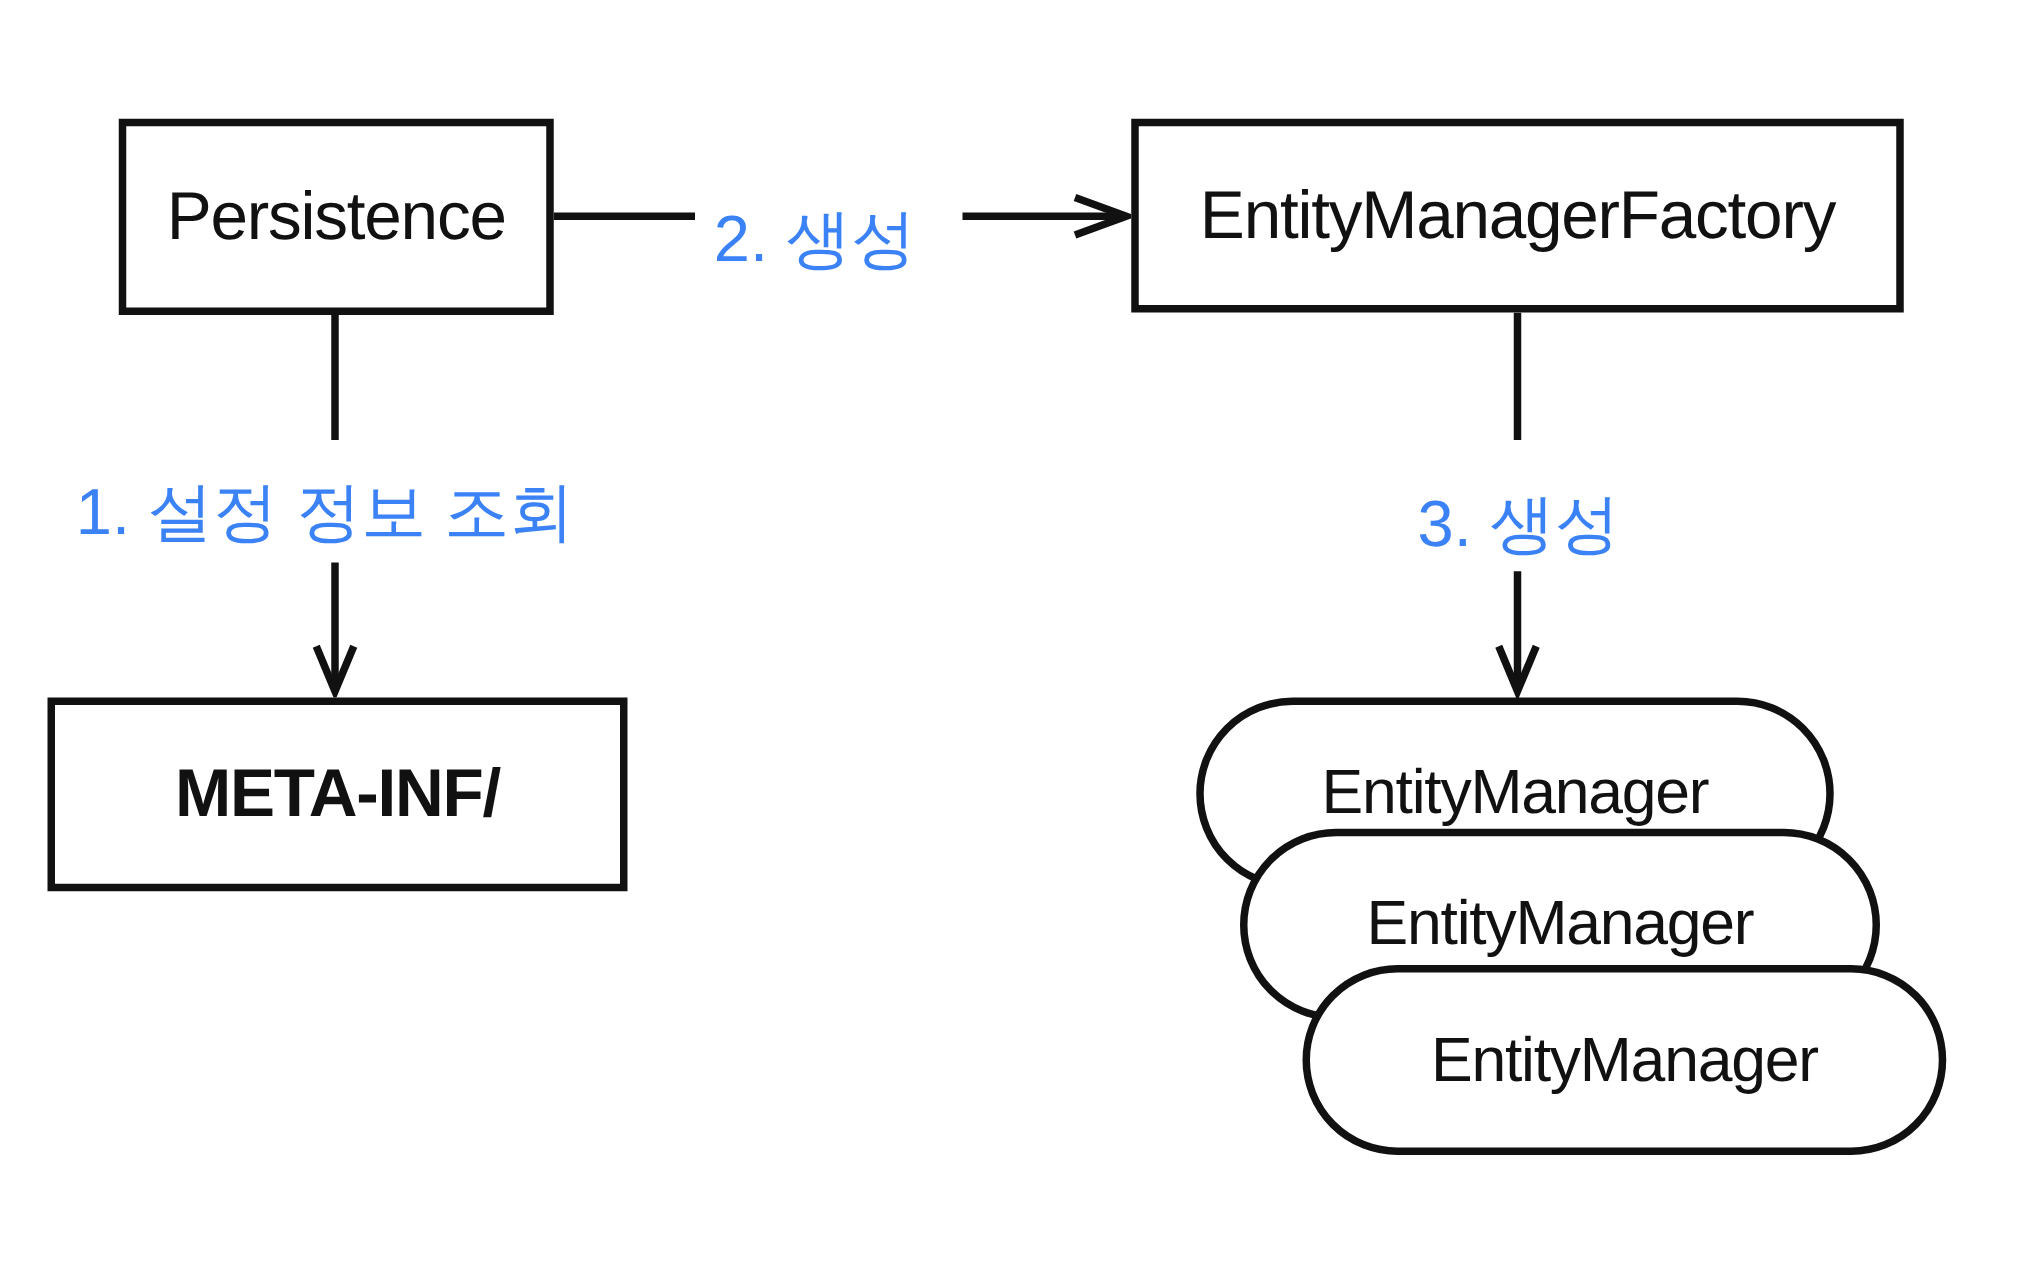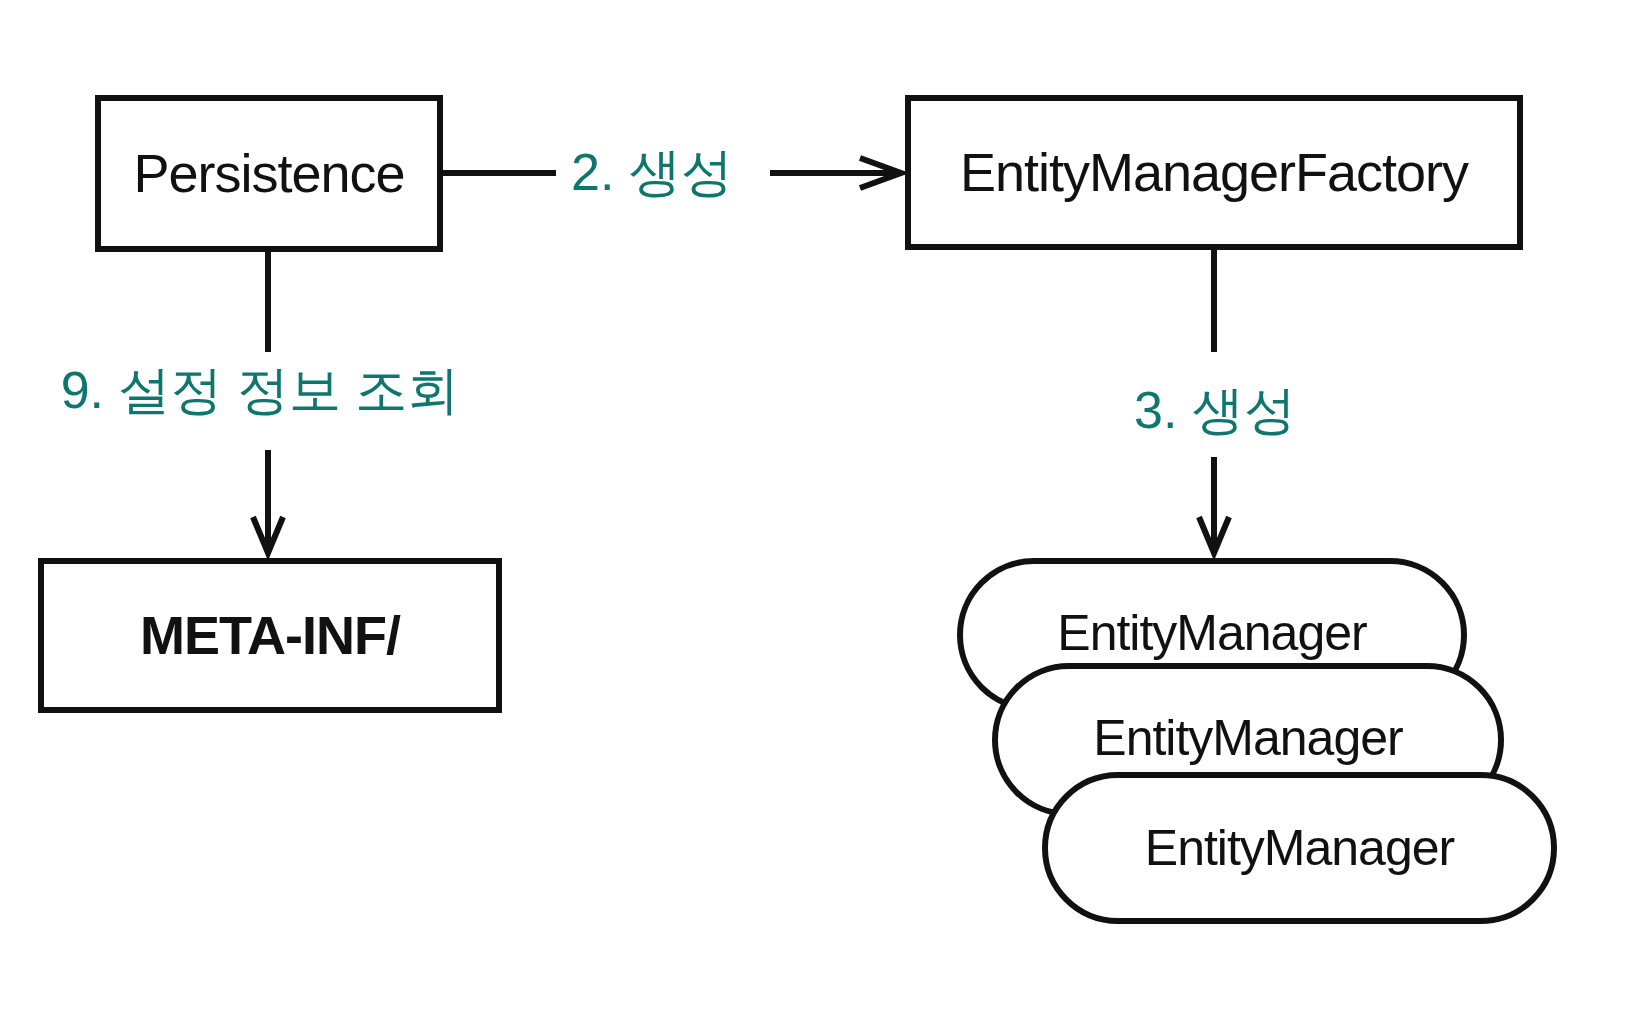--- a/index.html
+++ b/index.html
@@ -45,27 +45,28 @@
   .node-em2 { left: 992px;  top: 663px; width: 512px; height: 154px; z-index: 4; font-size: 50px; }
   .node-em3 { left: 1042px; top: 772px; width: 515px; height: 152px; z-index: 5; font-size: 50px; }
   .node-em1 .em-label, .node-em2 .em-label { position: relative; top: -2px; }
   .edge-label {
     position: absolute;
     display: flex;
     align-items: center;
     justify-content: center;
     text-align: right;
     font-size: 52px;
-    color: #0f766e;
+    color: #3b82f6;
     white-space: nowrap;
     z-index: 6;
+    margin-top: 19px;
   }
   .label-step2 { left: 502px;  top: 141px; width: 300px; height: 64px; }
   .label-step1 { left: 10px;   top: 359px; width: 500px; height: 64px; }
-  .label-step3 { left: 1065px; top: 379px; width: 300px; height: 64px; }
+  .label-step3 { left: 1065px; top: 369px; width: 300px; height: 64px; }
 </style>
 </head>
 <body>
 
 <div class="canvas">
 
   <svg class="layer-svg" width="1632" height="1014" viewBox="0 0 1632 1014" fill="none" stroke="#111111" stroke-width="6">
 
     <path d="M443 173 H556"></path>
     <path d="M770 173 H899"></path>
@@ -99,19 +100,19 @@
   </div>
 
   <div class="node pill node-em2">
     <span class="em-label">EntityManager</span>
   </div>
 
   <div class="node pill node-em3">
     <span>EntityManager</span>
   </div>
 
-  <div class="edge-label label-step1">9. 설정 정보 조회</div>
+  <div class="edge-label label-step1">1. 설정 정보 조회</div>
 
   <div class="edge-label label-step2">2. 생성</div>
 
   <div class="edge-label label-step3">3. 생성</div>
 
 </div>
 
 </body></html>

